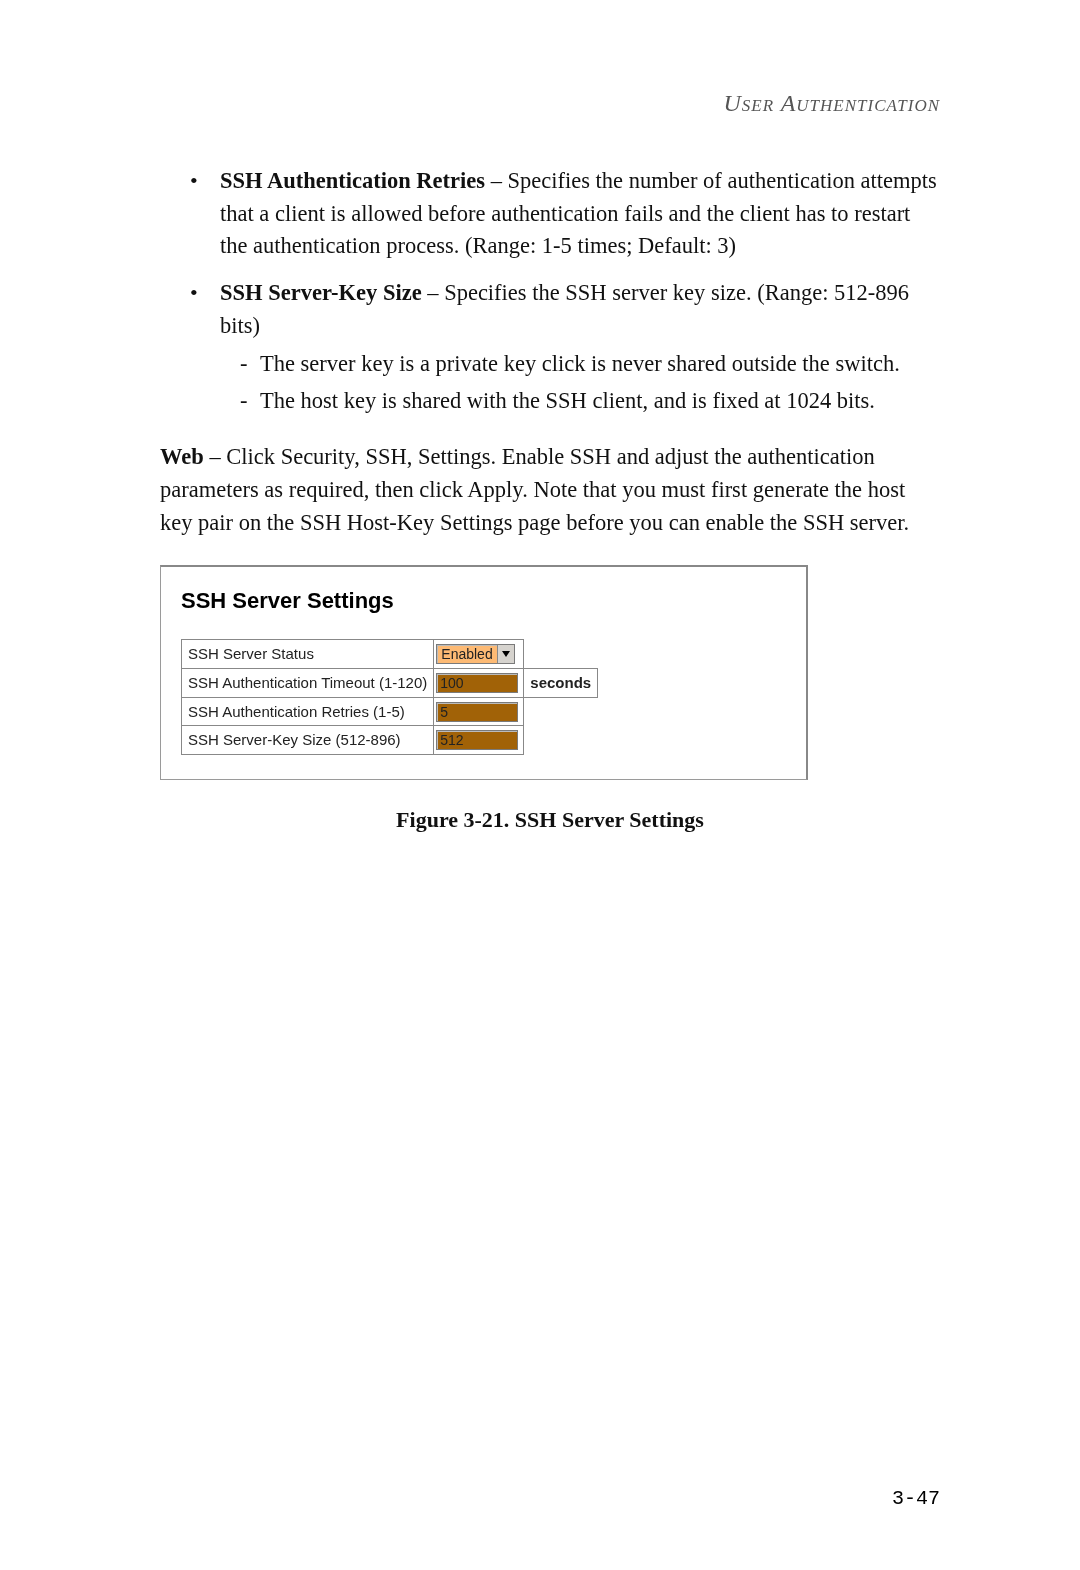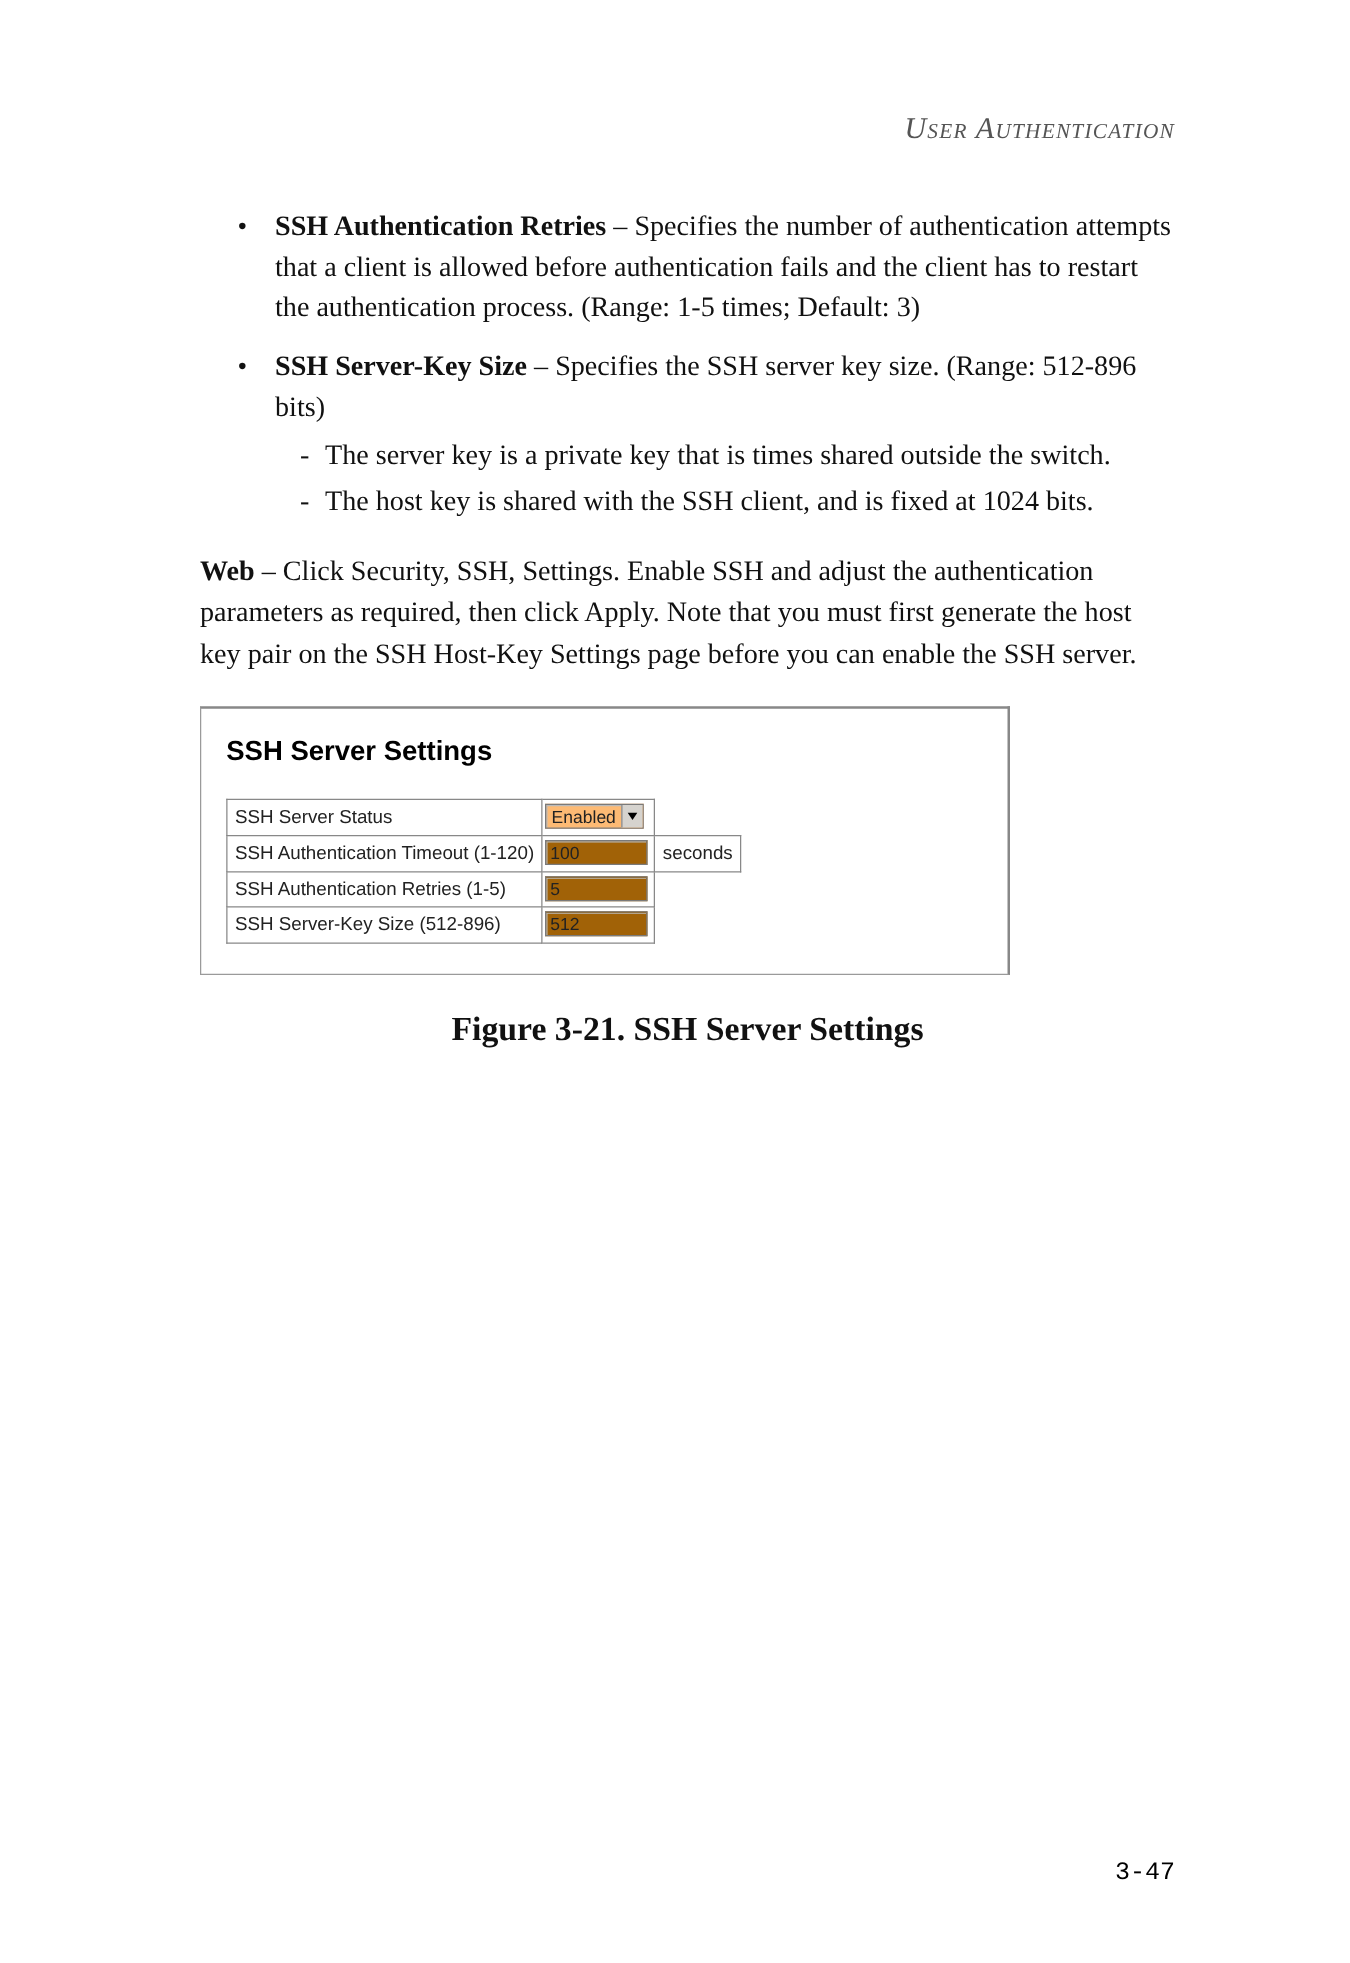--- a/index.html
+++ b/index.html
@@ -105,20 +105,21 @@
     width: 222px;
     white-space: nowrap;
   }
   table.settings td.input-cell {
     width: 90px;
     padding: 2px 2px;
   }
   table.settings td.unit-cell {
     width: 56px;
     border-left: none;
+    font-weight: bold;
   }
   table.settings td.noborder {
     border: none;
   }
   .fake-select {
     display: inline-flex;
     align-items: center;
     border: 1px solid #7a7a7a;
     background: #fdba74;
     height: 20px;
@@ -148,21 +149,21 @@
     width: 82px;
     font-size: 14px;
     padding: 0 3px;
     box-shadow: inset 1px 1px 0 #bbb;
     box-sizing: border-box;
     line-height: 18px;
   }
   .caption {
     text-align: center;
     font-weight: bold;
-    font-size: 27px;
+    font-size: 22px;
     margin-top: 24px;
     font-family: Georgia, serif;
   }
   .page-number {
     position: absolute;
     bottom: 60px;
     right: 140px;
     font-size: 20px;
     font-family: Liberation Mono, monospace;
   }
@@ -178,21 +179,21 @@
 
   <div class="body-text">
 
     <ul class="top-bullets">
       <li>
         <span class="bold">SSH Authentication Retries</span><span> – Specifies the number of authentication attempts that a client is allowed before authentication fails and the client has to restart the authentication process. (Range: 1-5 times; Default: 3)</span>
       </li>
       <li>
         <span class="bold">SSH Server-Key Size</span><span> – Specifies the SSH server key size. (Range: 512-896 bits)</span>
         <ul class="sub-dash">
-          <li>The server key is a private key that is times shared outside the switch.</li>
+          <li>The server key is a private key click is never shared outside the switch.</li>
           <li>The host key is shared with the SSH client, and is fixed at 1024 bits.</li>
         </ul>
       </li>
     </ul>
 
     <p class="para">
       <span class="bold">Web</span><span> – Click Security, SSH, Settings. Enable SSH and adjust the authentication parameters as required, then click Apply. Note that you must first generate the host key pair on the SSH Host-Key Settings page before you can enable the SSH server.</span>
     </p>
 
     <div class="screenshot-frame">

